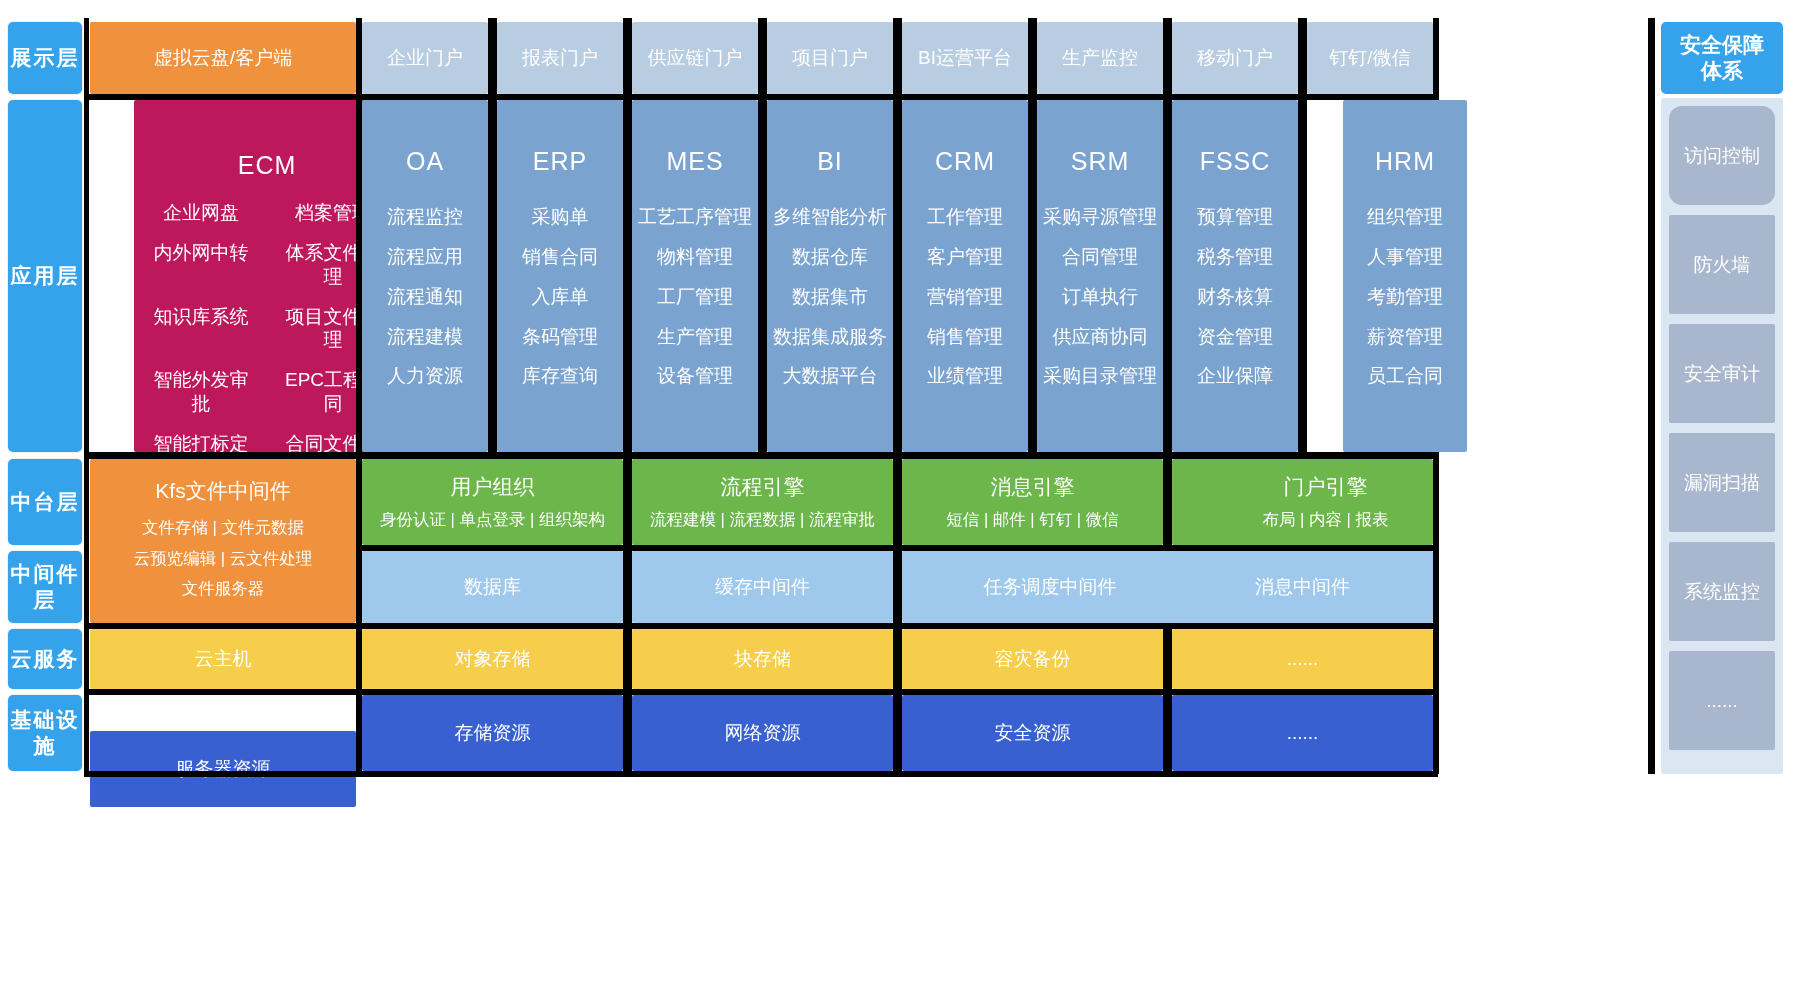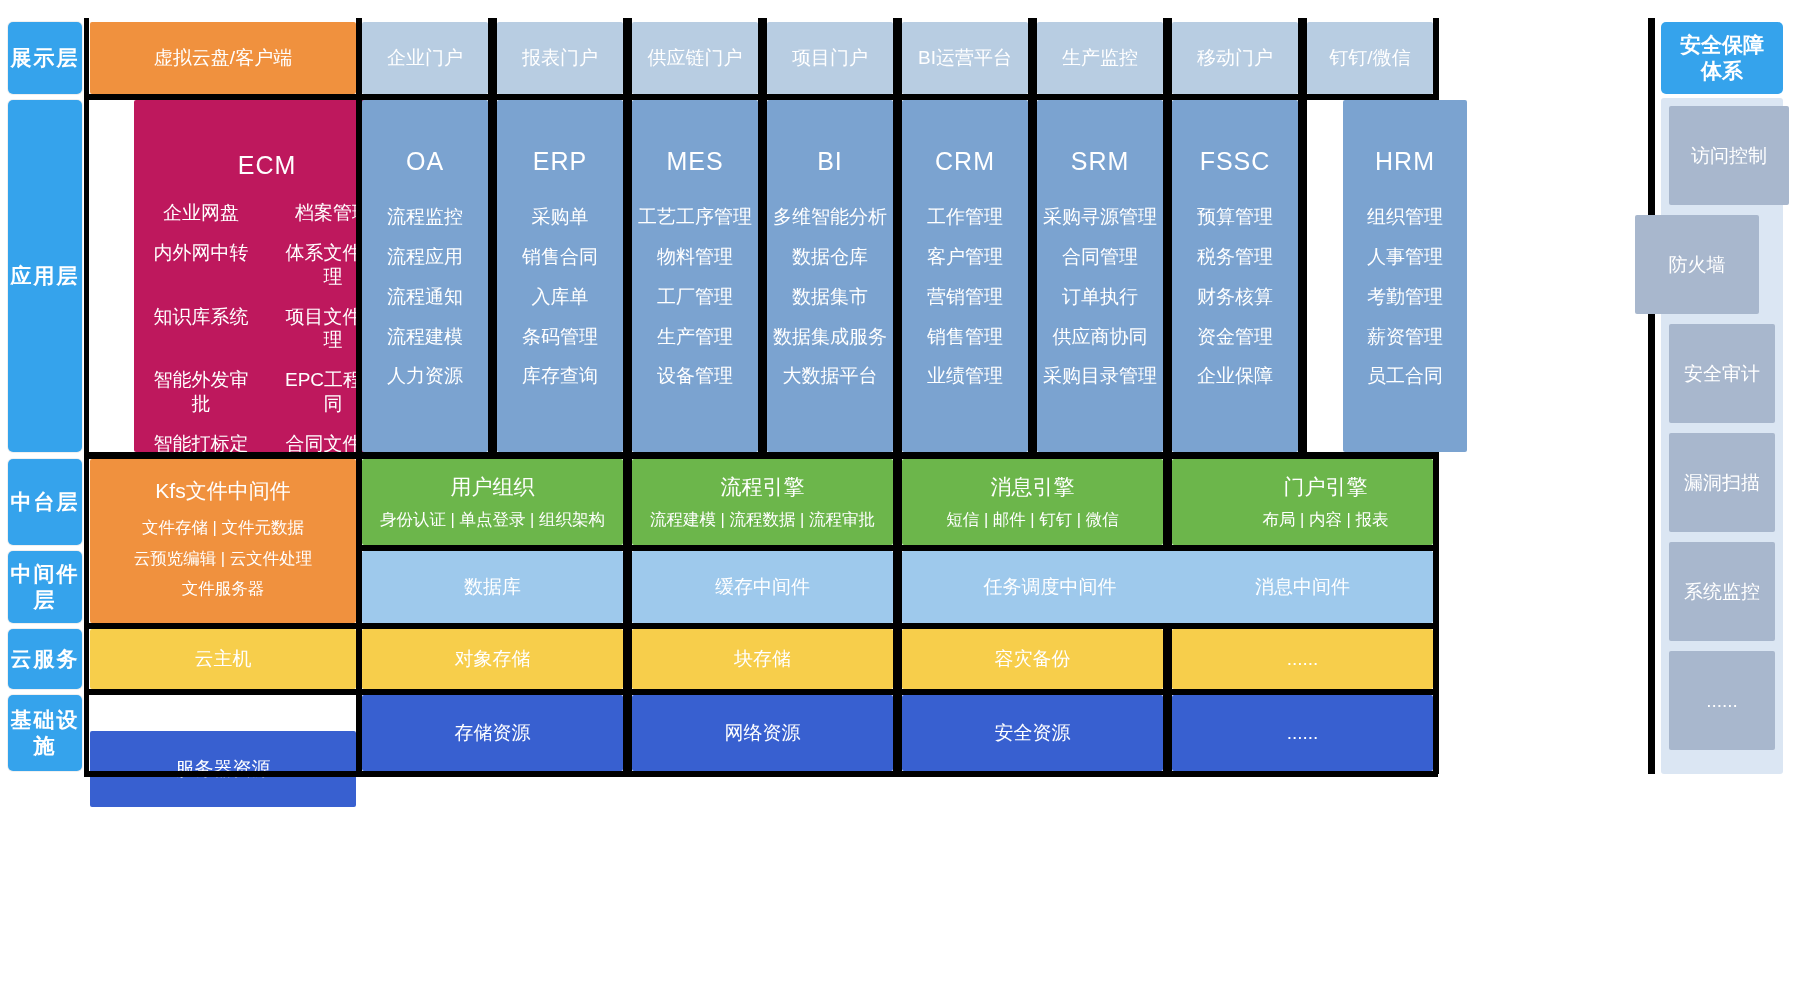--- a/index.html
+++ b/index.html
@@ -392,24 +392,24 @@
 
   <div class="vbar" style="left:1648px;top:18px;width:7px;height:756px;"></div>
 
   <div class="cell sec-head" style="left:1661px;top:22px;width:122px;height:72px;">
     <span>安全保障</span>
     <span>体系</span>
   </div>
 
   <div class="sec-wrap" style="left:1661px;top:98px;width:122px;height:676px;"></div>
 
-  <div class="cell sec-item" style="left:1669px;top:106px;width:120px;height:99px;">
+  <div class="cell sec-item" style="left:1669px;top:106px;width:106px;height:99px;border-radius:13px;">
     <span>访问控制</span>
     </div>
-  <div class="cell sec-item" style="left:1635px;top:215px;width:124px;height:99px;">
+  <div class="cell sec-item" style="left:1669px;top:215px;width:106px;height:99px;">
     <span>防火墙</span>
     </div>
   <div class="cell sec-item" style="left:1669px;top:324px;width:106px;height:99px;">
     <span>安全审计</span>
     </div>
   <div class="cell sec-item" style="left:1669px;top:433px;width:106px;height:99px;">
     <span>漏洞扫描</span>
     </div>
   <div class="cell sec-item" style="left:1669px;top:542px;width:106px;height:99px;">
     <span>系统监控</span>

